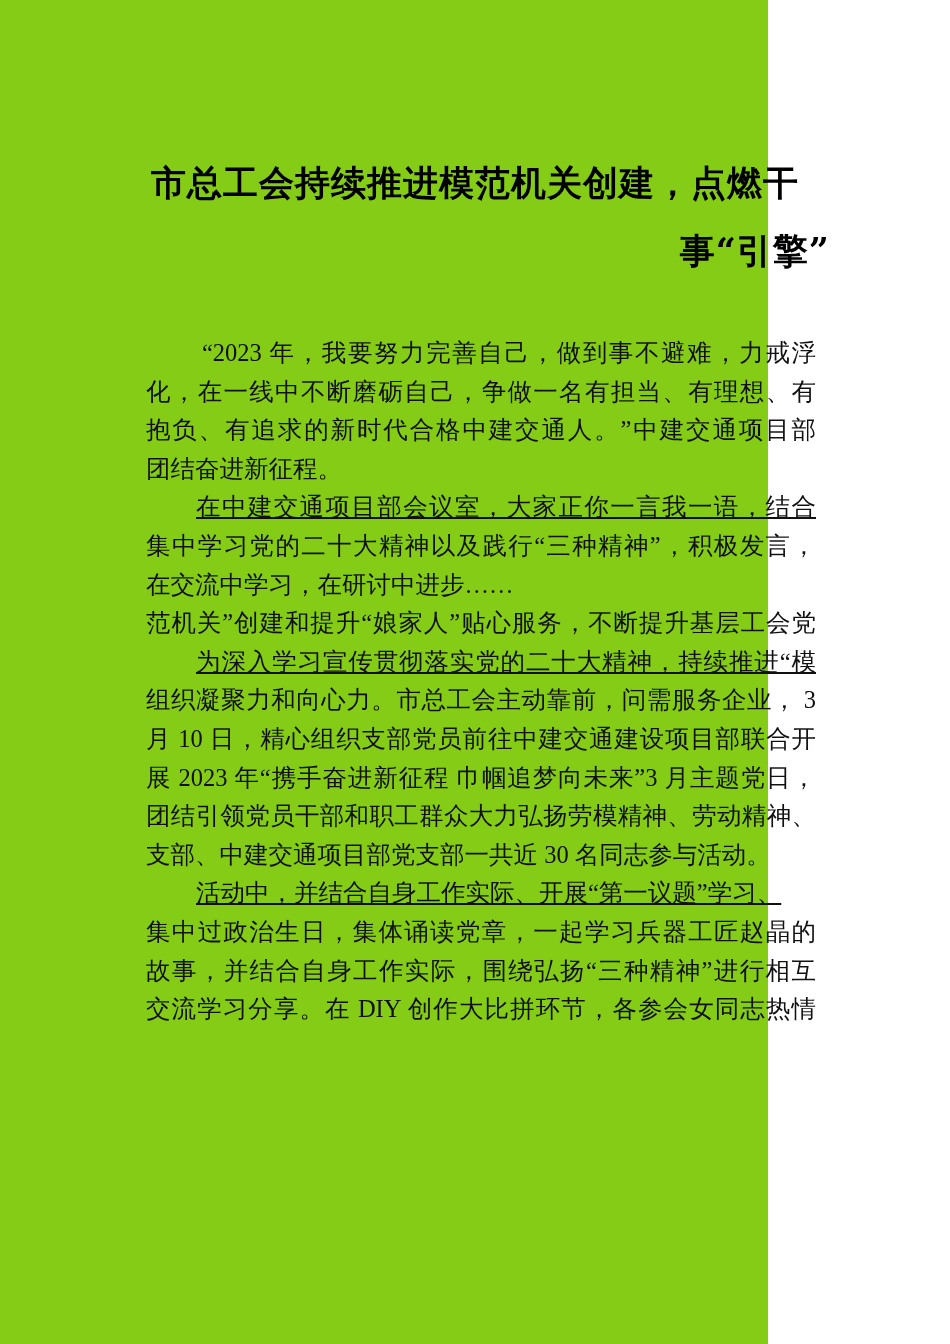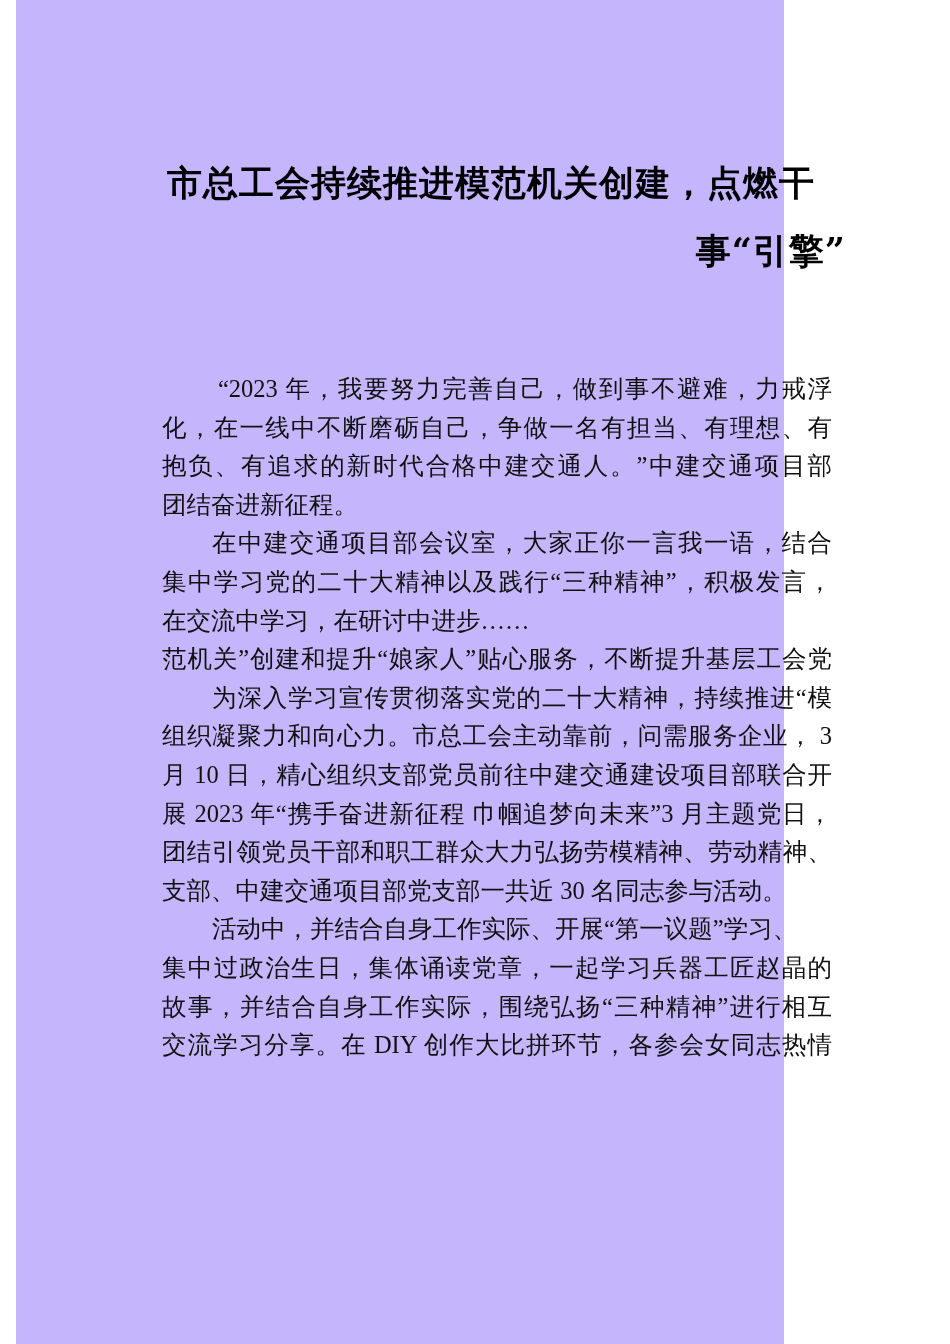--- a/index.html
+++ b/index.html
@@ -9,24 +9,24 @@
   }
   body {
     width: 950px;
     height: 1344px;
     position: relative;
     overflow: hidden;
     color: #111111;
   }
   .page {
     position: absolute;
-    left: 16px; top: 0;
+    left: 0; top: 0;
     width: 768px;
     height: 1344px;
-    background: #c4b5fd;
+    background: #84cc16;
   }
   .title {
     position: absolute;
     left: 120px;
     width: 710px;
     text-align: center;
     font-family: "DejaVu Serif", "Liberation Serif", serif;
     font-weight: bold;
     font-size: 35px;
     letter-spacing: 1px;
@@ -36,34 +36,33 @@
   .title.l1 { top: 160px; }
   .title.l2 { top: 228px; text-align: right; }
   .body-text {
     position: absolute;
     left: 146px;
     top: 334px;
     width: 670px;
     font-family: "Liberation Serif", "DejaVu Serif", serif;
     font-size: 24.5px;
     color: #111111;
-    margin-top: 36px;
   }
   .line {
     height: 38.6px;
     line-height: 38.6px;
     white-space: nowrap;
     text-align: justify;
     text-align-last: justify;
   }
   .line.last {
     text-align: left;
     text-align-last: left;
   }
-  .line.indent { padding-left: 50px; }
+  .line.indent { padding-left: 50px; text-decoration: underline; }
   .line.indent-q { padding-left: 56px; }
 </style>
 </head>
 <body>
 
 <div class="page">
 
   <div class="title l1">市总工会持续推进模范机关创建，点燃干</div>
   <div class="title l2">事“引擎”</div>
 

